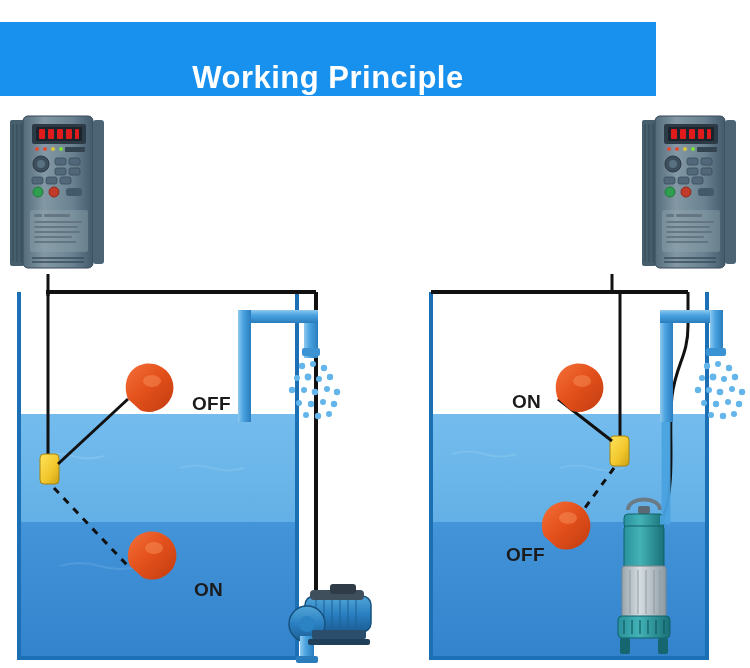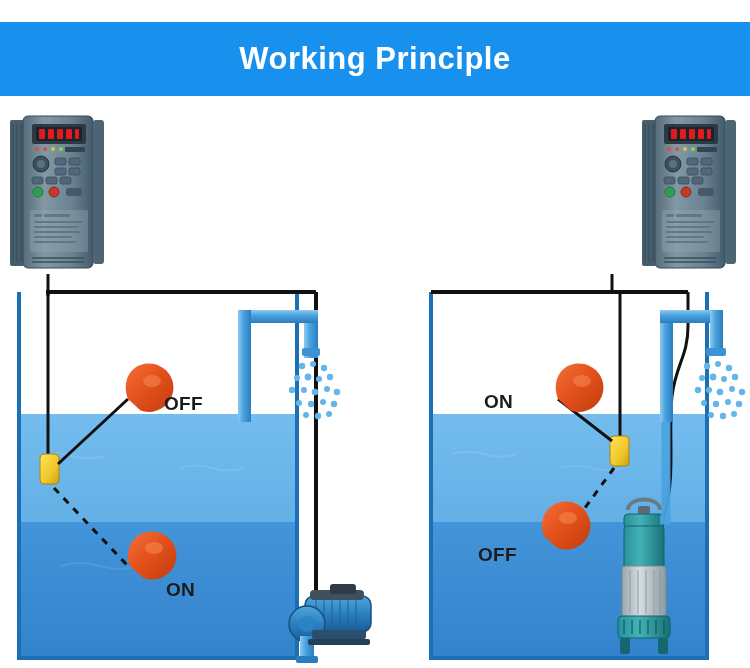--- a/index.html
+++ b/index.html
@@ -7,42 +7,43 @@
     width:750px;height:668px;
     background:#ffffff;
     font-family:"Liberation Sans", sans-serif;
     overflow:hidden;
     position:relative;
   }
   #page{position:relative;width:750px;height:668px;overflow:hidden;background:#fff;}
 
   
   .header{
-    position:absolute;left:0;top:22px;width:750px;height:74px;
+    position:absolute;left:0;top:22px;width:656px;height:74px;
     background:#1890ee;
-    display:flex;align-items:center;justify-content:center;
+    display:flex;align-items:flex-end;justify-content:center;
   }
   .header-title{
     color:#ffffff;
     font-size:31px;
     font-weight:bold;
     letter-spacing:.5px;
   }
 
   
   .stage{position:absolute;left:0;top:96px;width:750px;height:572px;}
   .svgwrap{position:absolute;left:0;top:0;}
 
   
   .lbl{
     position:absolute;
     font-weight:bold;
     color:#1b1b1b;
     font-size:19px;
     letter-spacing:.3px;
+    margin-left:28px;
   }
   .lbl-off1{left:164px;top:297px;}
   .lbl-on1{left:166px;top:483px;}
   .lbl-on2{left:484px;top:295px;}
   .lbl-off2{left:478px;top:448px;}
 
   
   .vfd{position:absolute;width:96px;height:160px;}
   .vfd1{left:10px;top:18px;}
   .vfd2{left:642px;top:18px;}

